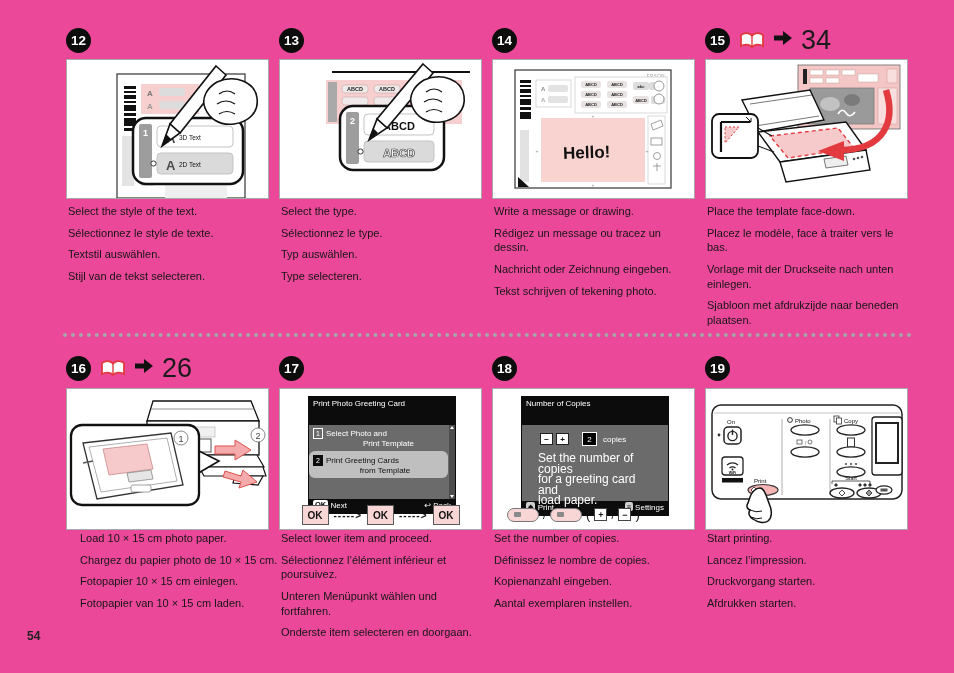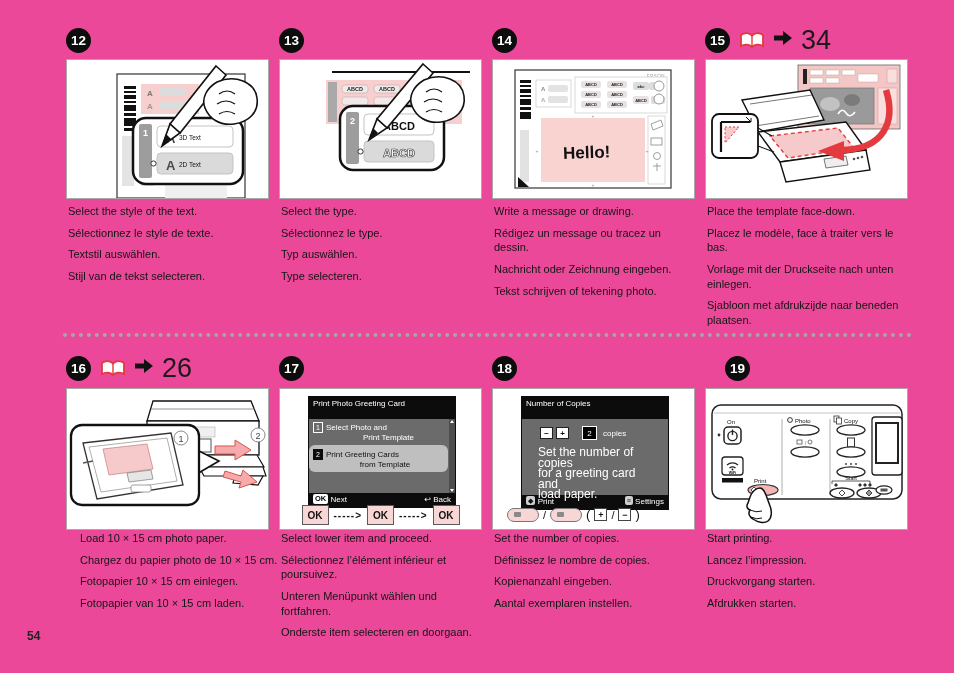--- a/index.html
+++ b/index.html
@@ -9,21 +9,21 @@
          font-weight:bold;font-size:13.5px;display:flex;align-items:center;justify-content:center;}
   .stephead{position:absolute;display:flex;align-items:center;gap:9px;height:26px;}
   .refnum{font-size:27px;color:#1a1a1a;}
   .figure{position:absolute;width:201px;height:138px;border:1px solid #a9a9a9;background:#fff;overflow:hidden;}
   .figure.b{height:140px;}
   .caps{position:absolute;width:202px;font-size:11px;line-height:1.33;color:#151515;}
   .caps p{margin:0 0 7px 0;padding-left:2px;}
   svg text{font-family:"Liberation Sans",sans-serif;}
   
   .lcd{position:absolute;left:28px;top:7px;width:146px;background:#0c0c0c;padding:1px;}
-  .lcd .tbar{height:22px;background:#0c0c0c;color:#fff;font-size:8px;line-height:14px;padding-left:4px;white-space:nowrap;}
+  .lcd .tbar{height:28px;background:#0c0c0c;color:#fff;font-size:8px;line-height:14px;padding-left:4px;white-space:nowrap;}
   .lcd .body{position:relative;background:#6b6b6b;height:74px;}
   .lcd18 .body{height:76px;}
   .scrollbar{position:absolute;right:0;top:0;bottom:0;width:6px;background:#4d4d4d;}
   .scrollbar:before{content:"";position:absolute;top:1px;left:1px;border-left:2px solid transparent;border-right:2px solid transparent;border-bottom:3px solid #fff;}
   .scrollbar:after{content:"";position:absolute;bottom:1px;left:1px;border-left:2px solid transparent;border-right:2px solid transparent;border-top:3px solid #fff;}
   .mitem{font-size:8px;line-height:10px;padding:3px 3px 2px 4px;color:#fff;border-radius:6px;}
   .mitem .row{display:flex;gap:3px;align-items:center;white-space:nowrap;}
   .mitem .ind{padding-left:12px;white-space:nowrap;text-align:center;}
   .numbox{display:inline-block;width:8px;height:9px;line-height:9px;text-align:center;font-size:7px;}
   .numbox.white{border:1px solid #fff;color:#fff;}
@@ -324,21 +324,21 @@
         </svg>
     </span>
     <span class="refnum">26</span>
   </div>
   <div class="stephead" style="left:279px;top:355px;">
     <div class="badge">17</div>
   </div>
   <div class="stephead" style="left:492px;top:355px;">
     <div class="badge">18</div>
   </div>
-  <div class="stephead" style="left:705px;top:355px;margin-left:20px;">
+  <div class="stephead" style="left:705px;top:355px;">
     <div class="badge">19</div>
   </div>
 
   <div class="figure b" style="left:66px;top:388px;">
     <svg width="201" height="140" viewBox="0 0 201 140">
       <g>
         <polygon points="86,12 184,12 192,32 80,32" fill="#fff" stroke="#111" stroke-width="1.3"></polygon>
         <line x1="84" y1="20" x2="188" y2="20" stroke="#777" stroke-width="0.8"></line>
         <rect x="80" y="32" width="112" height="34" fill="#fff" stroke="#111" stroke-width="1.3"></rect>
         <rect x="86" y="38" width="62" height="10" fill="#f0f0f0" stroke="#bbb" stroke-width="0.7"></rect>

